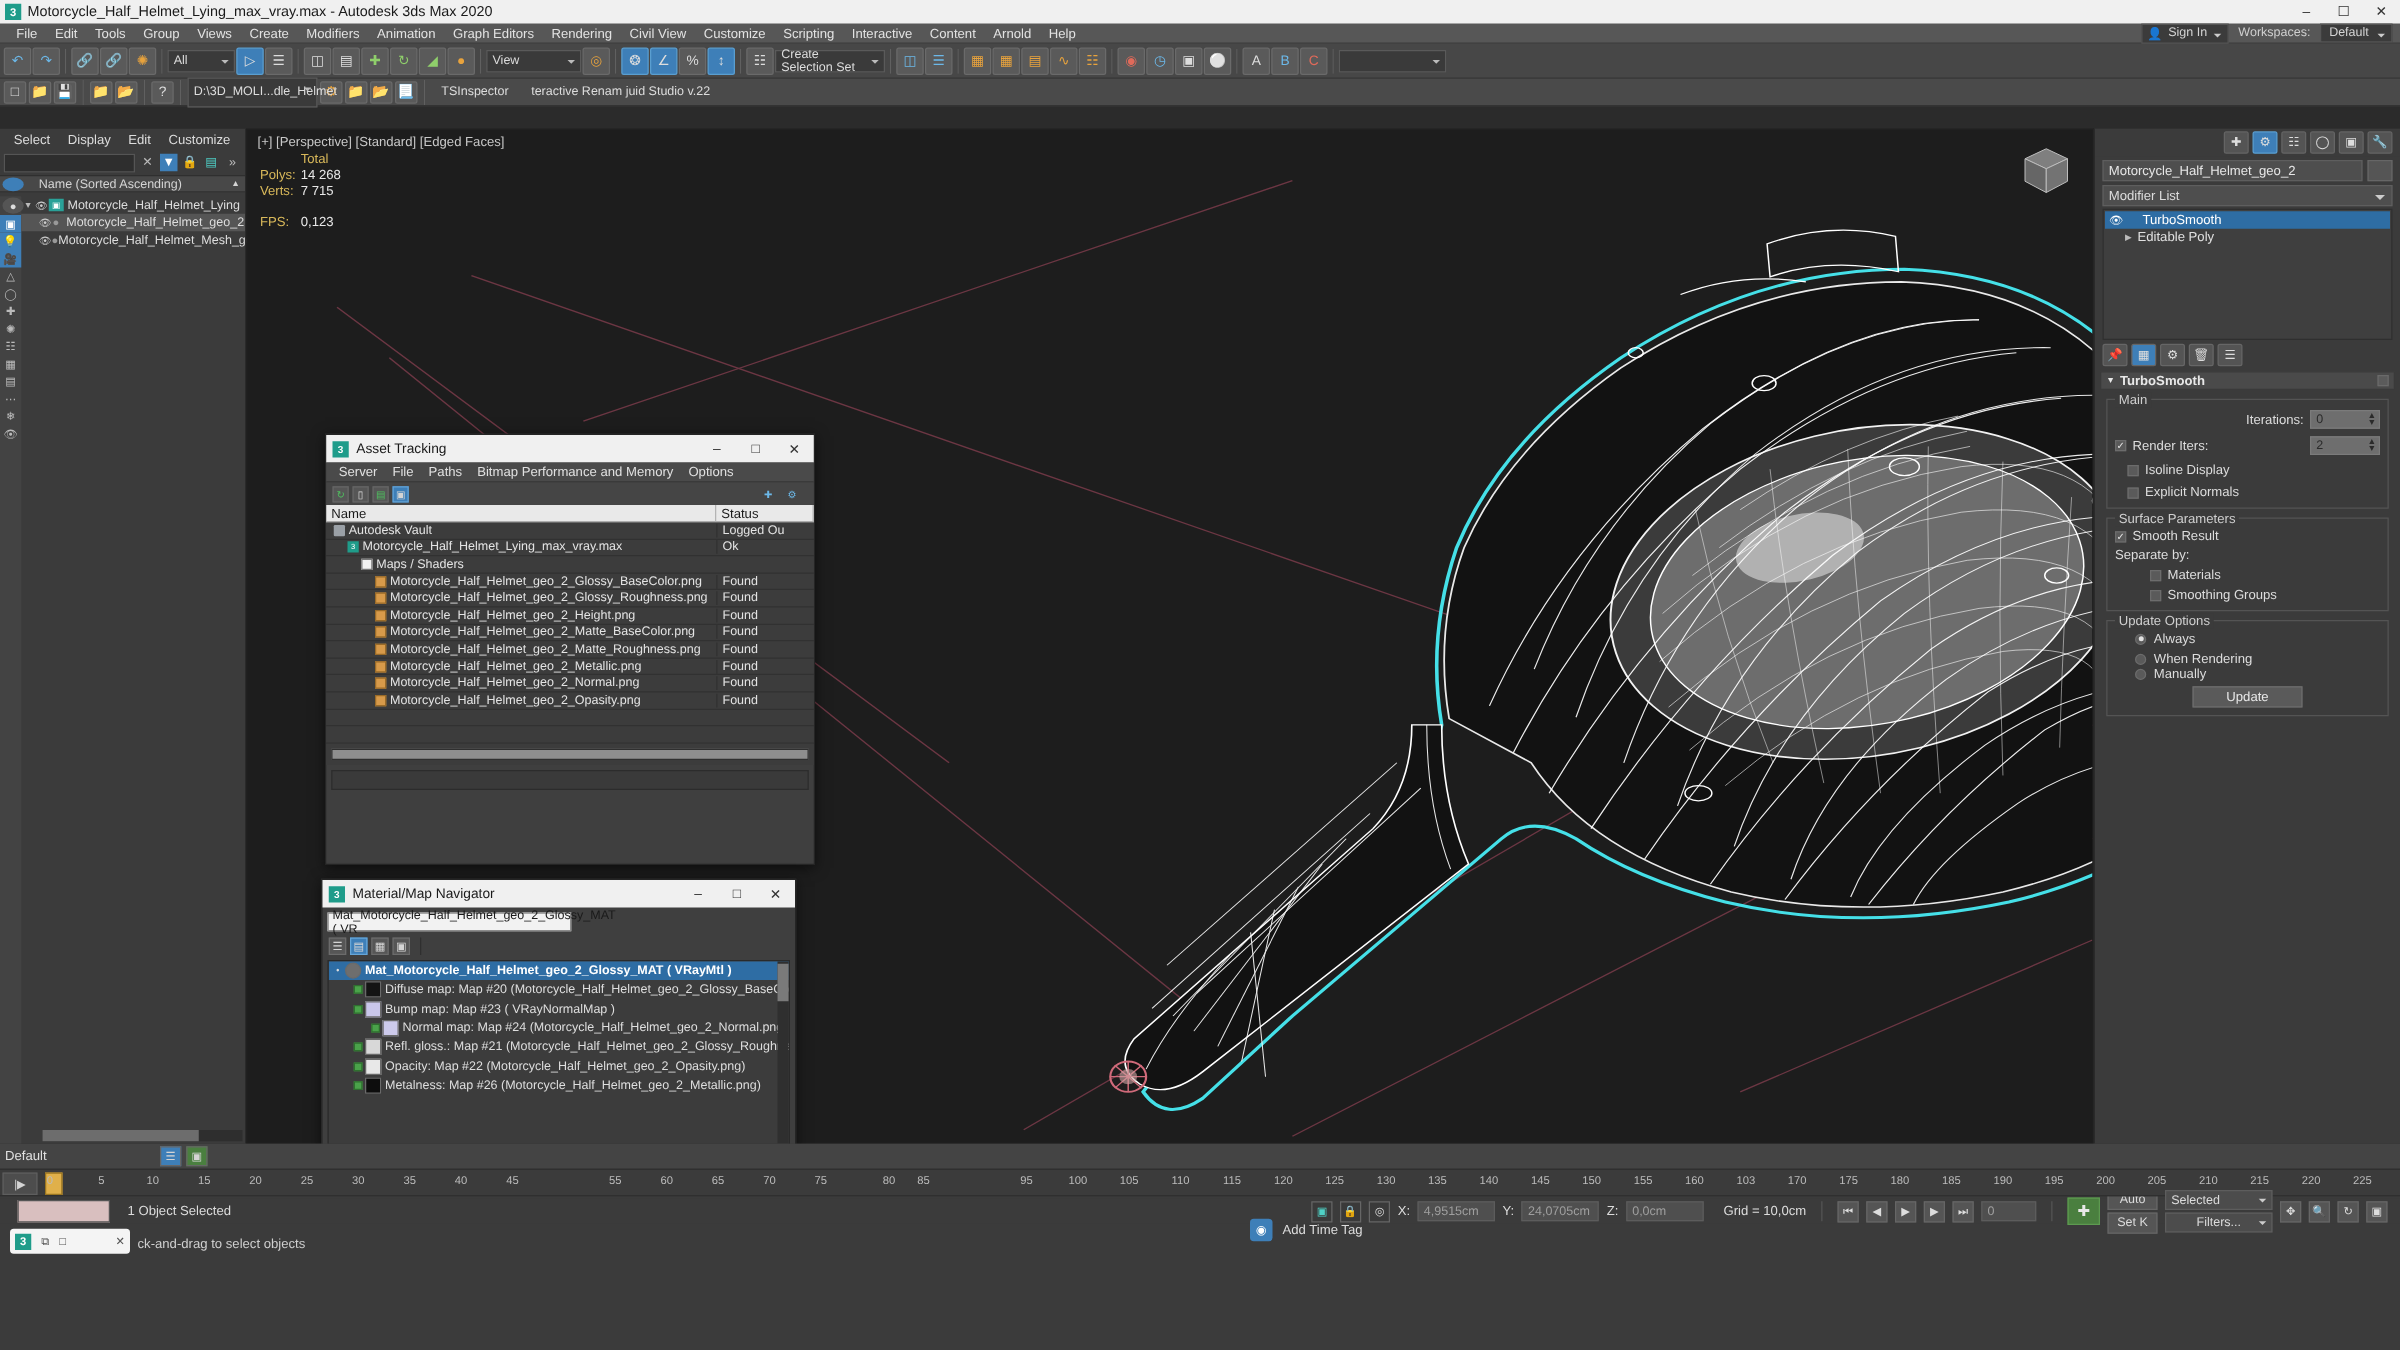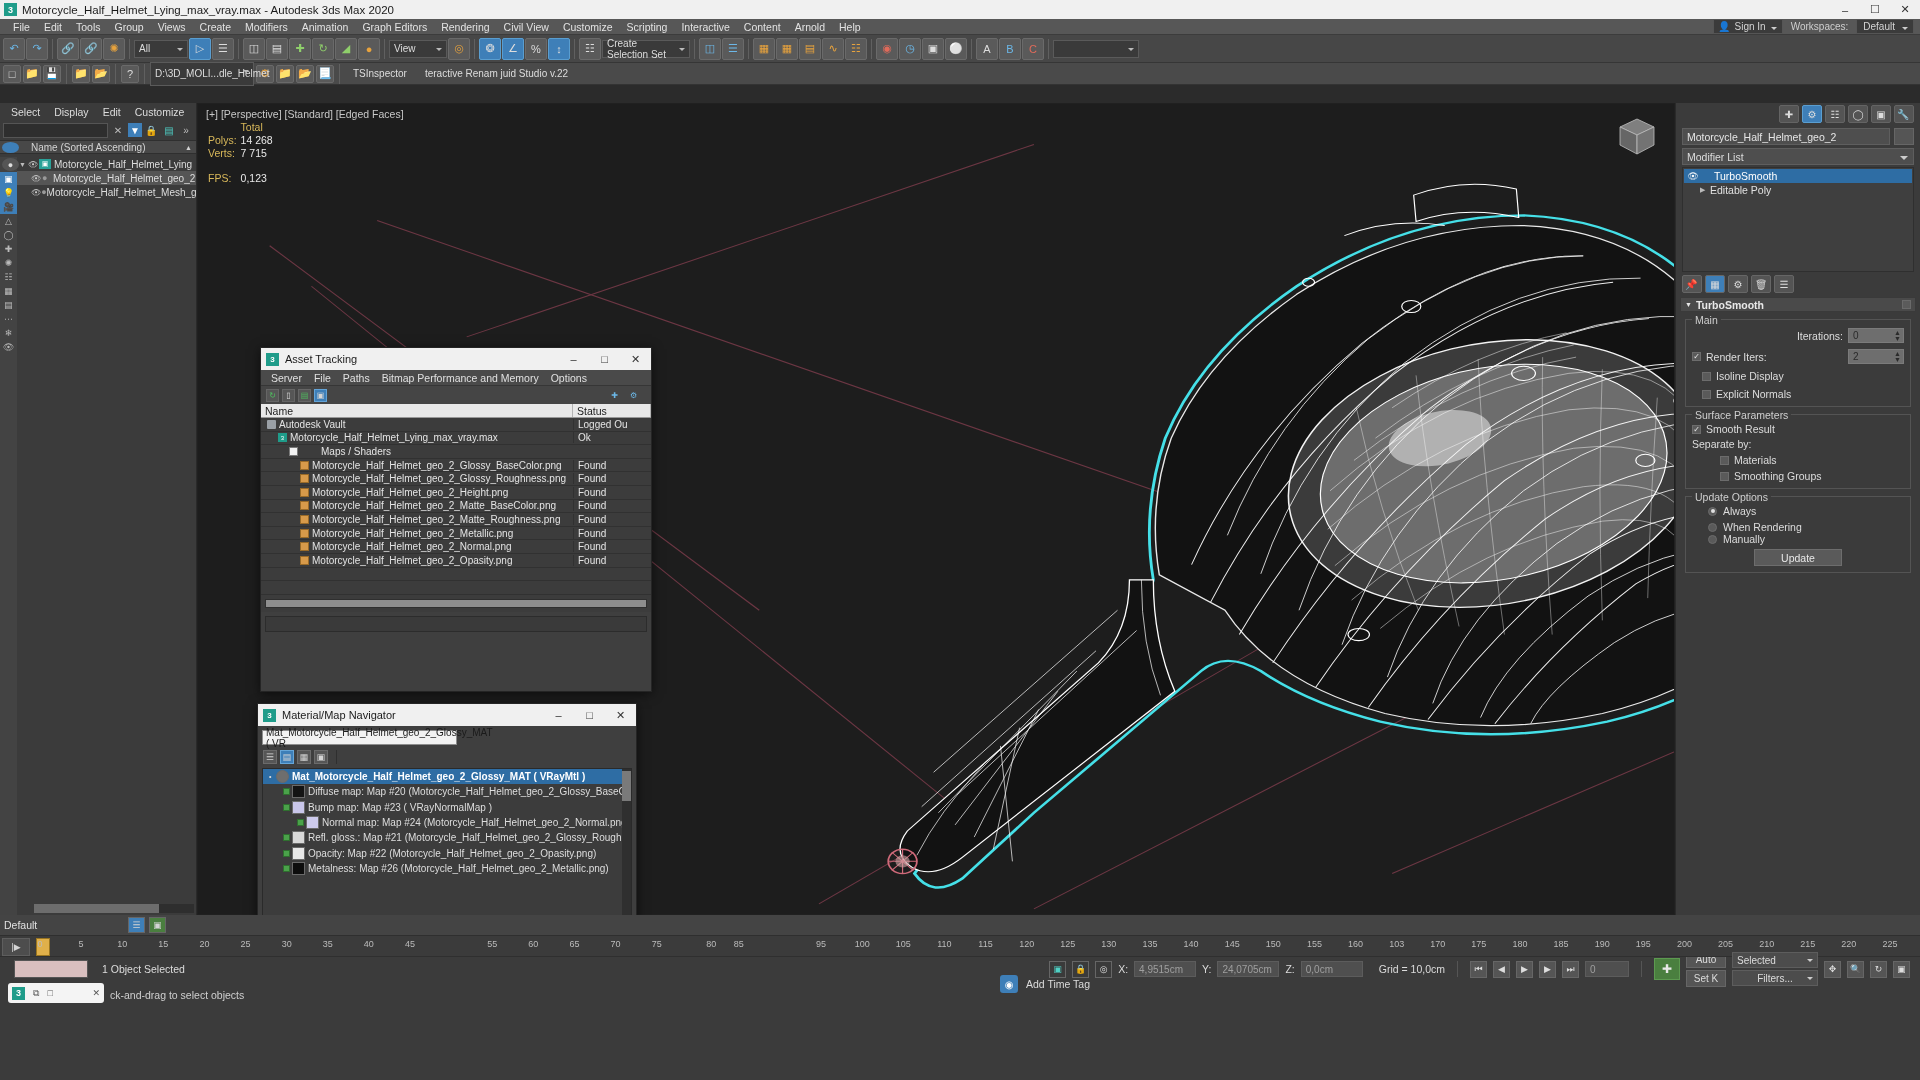--- a/index.html
+++ b/index.html
@@ -262,21 +262,21 @@
     <div class="tbtn on">▷</div>
     <div class="tbtn">☰</div>
     <div class="sep"></div>
     <div class="tbtn">◫</div>
     <div class="tbtn">▤</div>
     <div class="tbtn g">✚</div>
     <div class="tbtn g">↻</div>
     <div class="tbtn g">◢</div>
     <div class="tbtn y">●</div>
     <div class="sep"></div>
-    <div class="combo" style="width:58px">View</div>
+    <div class="combo" style="width:76px">View</div>
     <div class="tbtn y">◎</div>
     <div class="sep"></div>
     <div class="tbtn on">❂</div>
     <div class="tbtn on">∠</div>
     <div class="tbtn">%</div>
     <div class="tbtn on">↕</div>
     <div class="sep"></div>
     <div class="tbtn">☷</div>
     <div class="combo" style="width:88px">Create Selection Set</div>
     <div class="sep"></div>
@@ -668,21 +668,21 @@
           <div class="st">Logged Ou</div>
         </div>
         <div class="at-row">
           <div class="nm" style="padding-left: 17px;">
             <span class="at-ic max">3</span>
             <span>Motorcycle_Half_Helmet_Lying_max_vray.max</span>
           </div>
           <div class="st">Ok</div>
         </div>
         <div class="at-row">
-          <div class="nm" style="padding-left: 28px; gap: 20px;">
+          <div class="nm" style="padding-left: 28px;">
             <span class="at-ic maps"></span>
             <span>Maps / Shaders</span>
           </div>
           <div class="st"></div>
         </div>
         <div class="at-row">
           <div class="nm" style="padding-left: 39px;">
             <span class="at-ic png"></span>
             <span>Motorcycle_Half_Helmet_geo_2_Glossy_BaseColor.png</span>
           </div>

